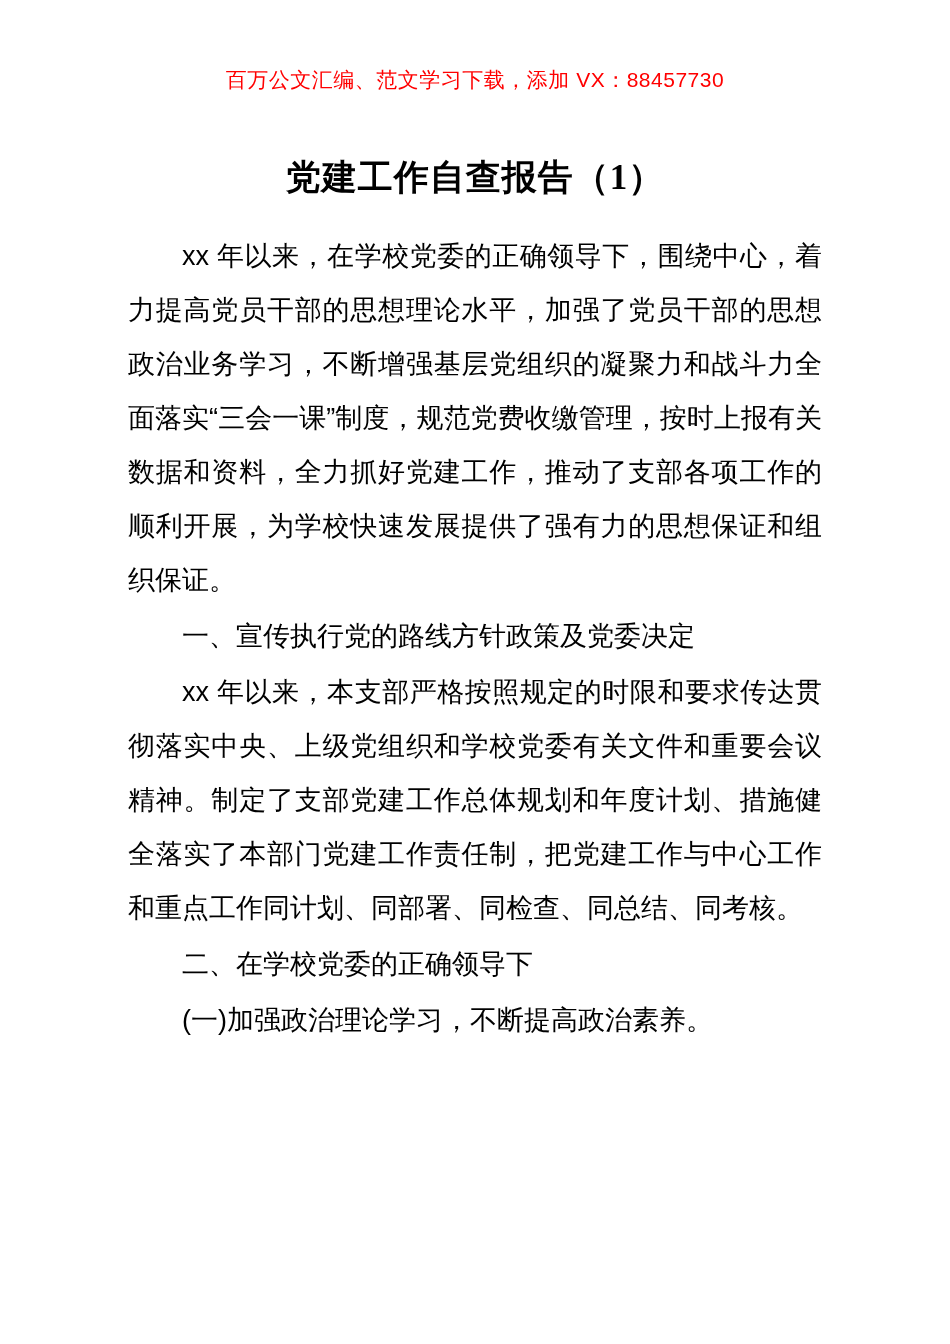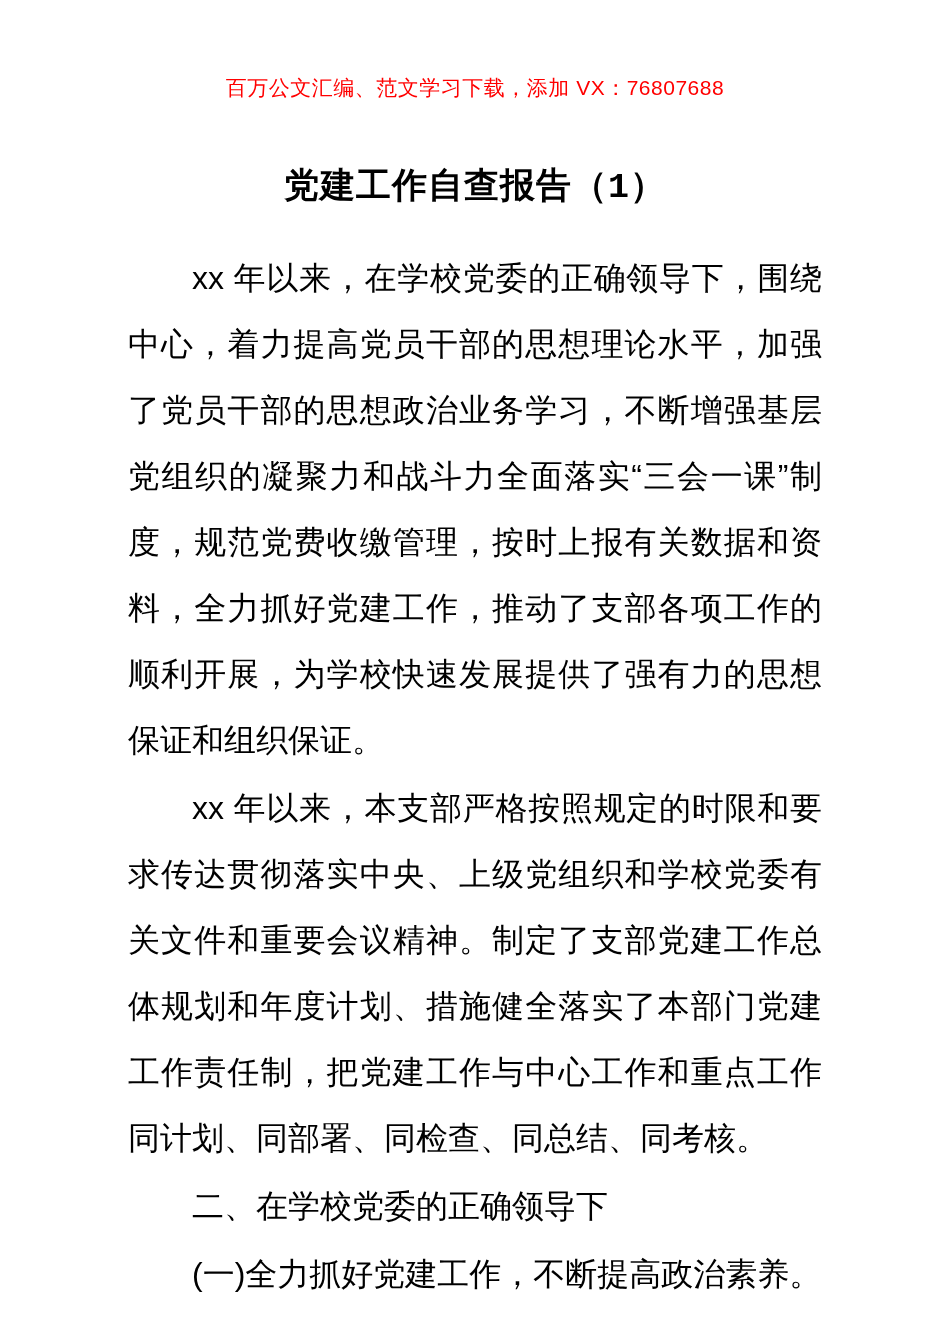--- a/index.html
+++ b/index.html
@@ -28,52 +28,53 @@
     left: 0;
     width: 950px;
     text-align: center;
     color: #ff0000;
     font-size: 21px;
     font-family: "Liberation Sans", sans-serif;
     letter-spacing: 0.5px;
     white-space: nowrap;
   }
   .doc-title {
-    margin: 12px;
+    margin: 4px;
     padding-top: 150px;
     text-align: center;
     font-size: 35px;
     font-weight: bold;
-    font-family: Liberation Mono, monospace;
+    font-family: Liberation Serif, serif;
     letter-spacing: 1px;
   }
   .body-text {
     margin: 0;
     padding-top: 24px;
   }
   p.para {
     margin: 0 0 2px 0;
-    font-size: 32px;
-    line-height: 66px;
+    font-size: 27px;
+    line-height: 54px;
     text-align: justify;
     text-indent: 2em;
     font-family: "Liberation Sans", sans-serif;
     letter-spacing: 0px;
     word-break: break-all;
   }
 </style>
 </head>
 <body>
 
 <div class="page">
 
-  <div class="watermark">百万公文汇编、范文学习下载，添加 VX：76807688</div>
+  <div class="watermark">百万公文汇编、范文学习下载，添加 VX：88457730</div>
 
   <h1 class="doc-title">党建工作自查报告（1）</h1>
 
   <div class="body-text">
     <p class="para">xx 年以来，在学校党委的正确领导下，围绕中心，着力提高党员干部的思想理论水平，加强了党员干部的思想政治业务学习，不断增强基层党组织的凝聚力和战斗力全面落实“三会一课”制度，规范党费收缴管理，按时上报有关数据和资料，全力抓好党建工作，推动了支部各项工作的顺利开展，为学校快速发展提供了强有力的思想保证和组织保证。</p>
+    <p class="para">一、宣传执行党的路线方针政策及党委决定</p>
     <p class="para">xx 年以来，本支部严格按照规定的时限和要求传达贯彻落实中央、上级党组织和学校党委有关文件和重要会议精神。制定了支部党建工作总体规划和年度计划、措施健全落实了本部门党建工作责任制，把党建工作与中心工作和重点工作同计划、同部署、同检查、同总结、同考核。</p>
     <p class="para">二、在学校党委的正确领导下</p>
-    <p class="para">(一)全力抓好党建工作，不断提高政治素养。</p>
+    <p class="para">(一)加强政治理论学习，不断提高政治素养。</p>
   </div>
 
 </div>
 
 </body></html>

